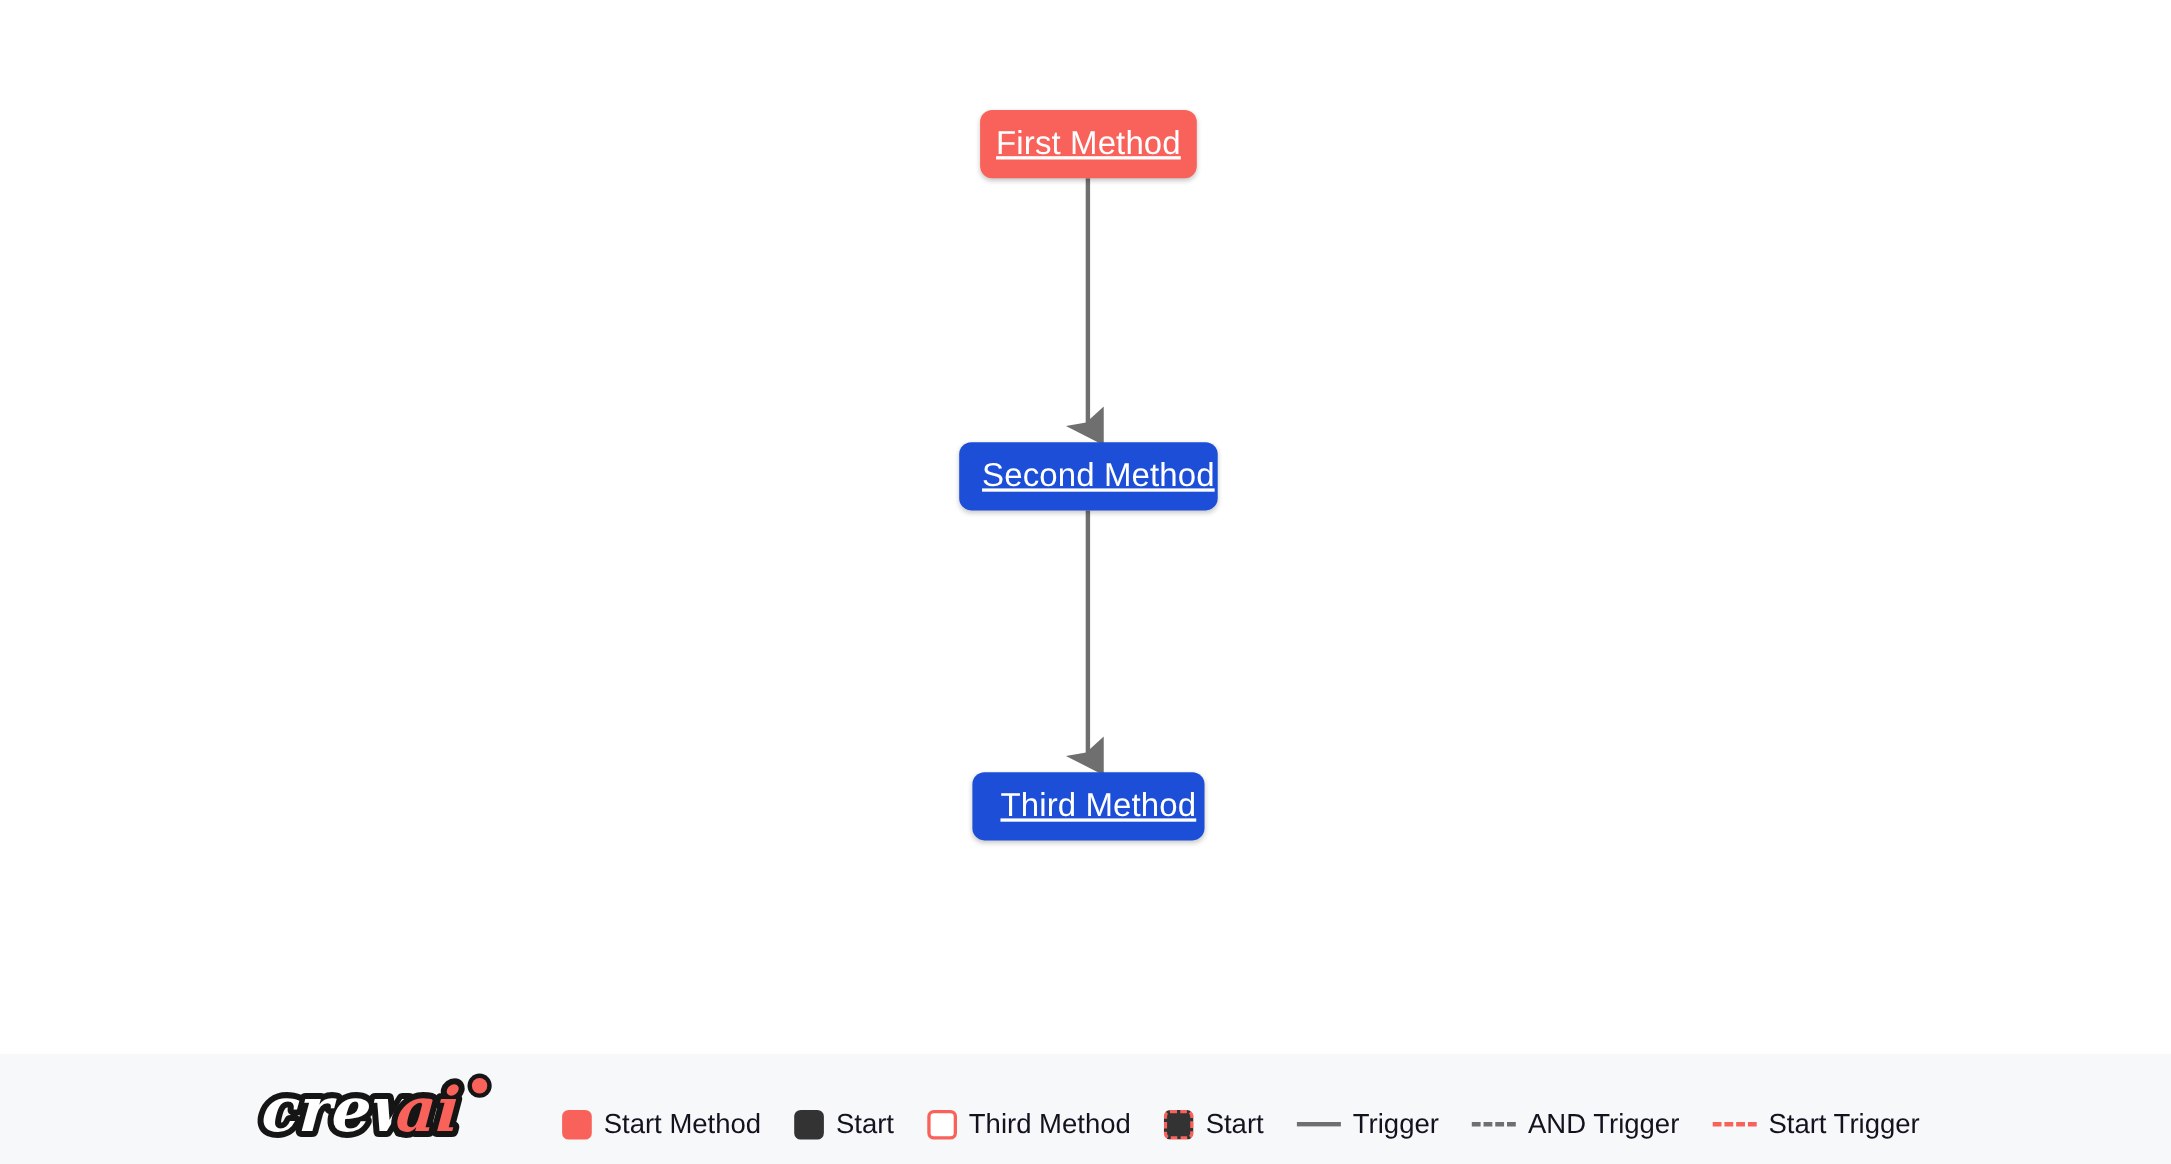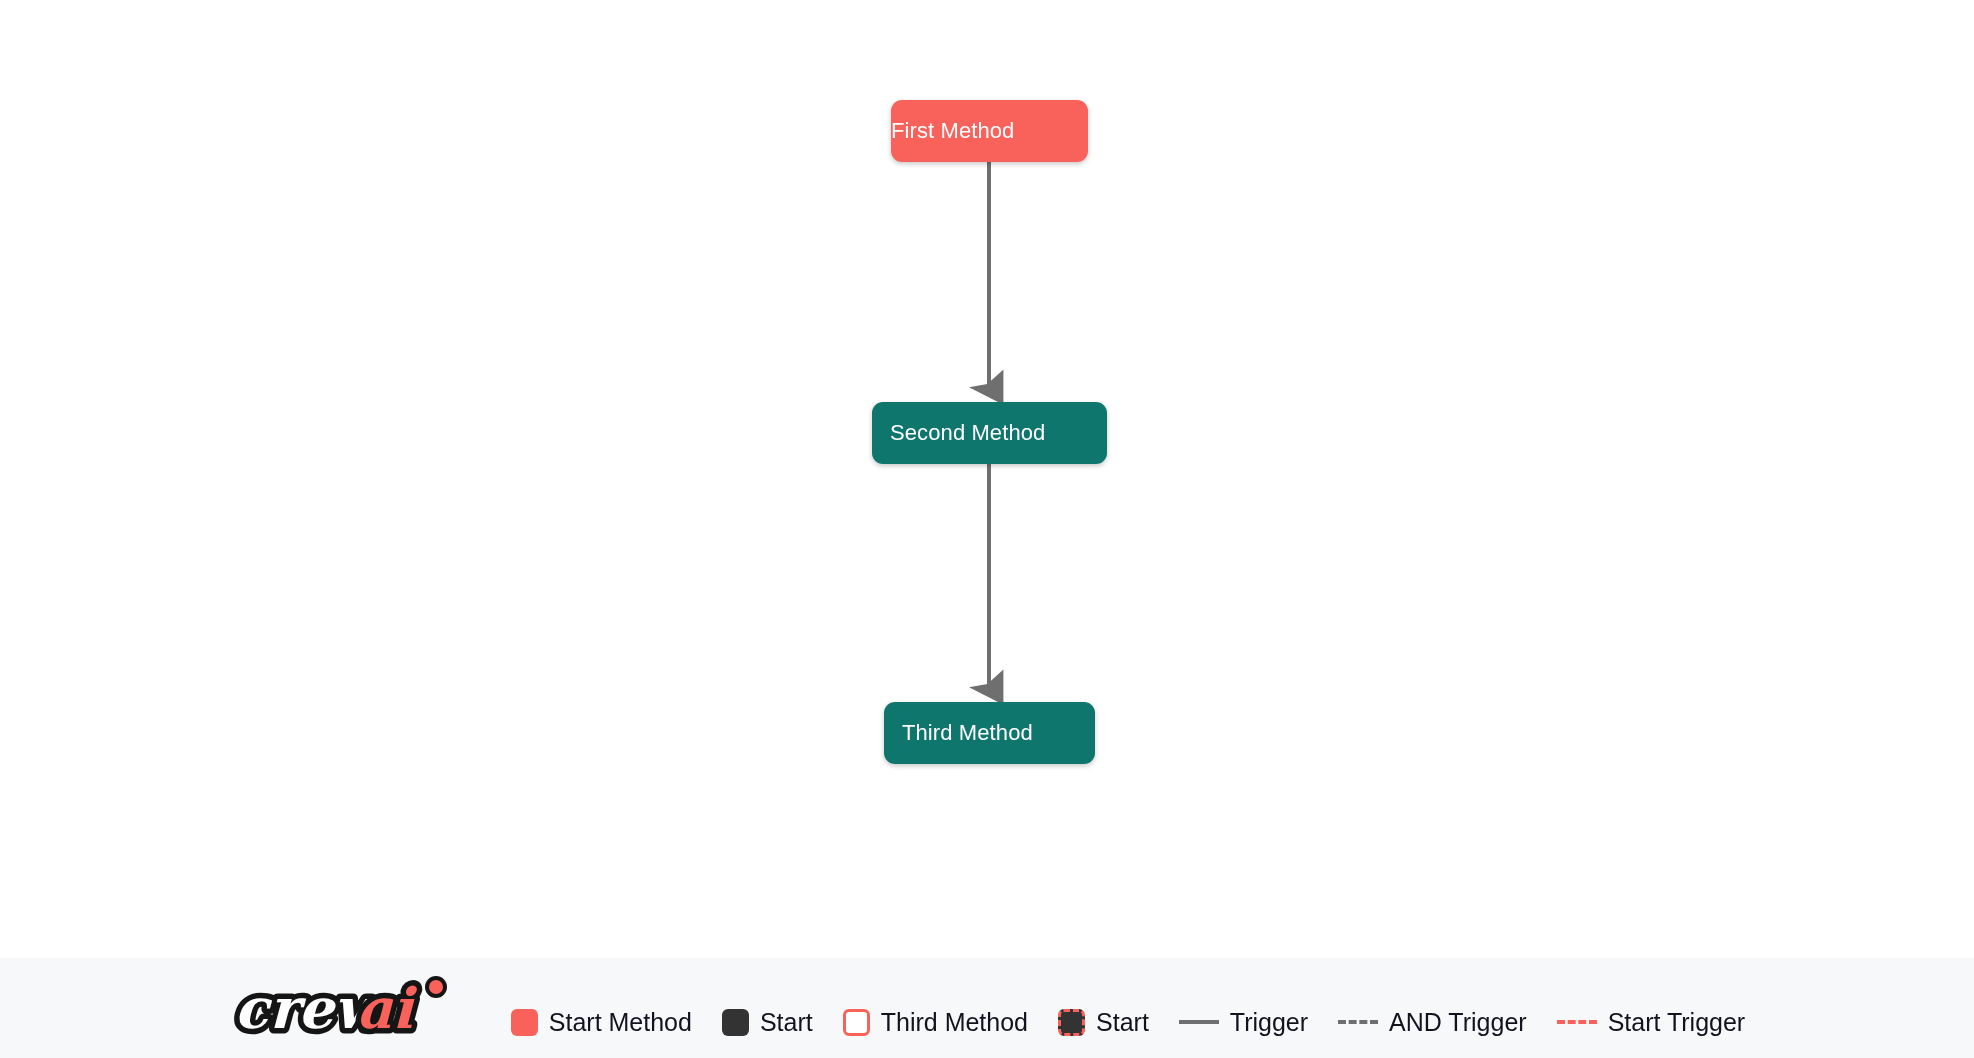--- a/index.html
+++ b/index.html
@@ -33,34 +33,36 @@
     width: 1974px;
     height: 958px;
     pointer-events: none;
   }
 
   .flow-node {
     position: absolute;
     box-sizing: border-box;
     display: flex;
     align-items: center;
+    justify-content: center;
     border-radius: 11px;
-    font-size: 22px;
+    font-size: 30px;
     line-height: 1;
     letter-spacing: 0.1px;
     color: #ffffff;
     white-space: nowrap;
     box-shadow: 0 2px 5px rgba(0,0,0,0.22);
     user-select: none;
+    text-decoration: underline;
   }
   .flow-node.start {
     background: #f8625b;
   }
   .flow-node.method {
-    background: #0f766e;
+    background: #1d4ed8;
     padding-left: 18px;
   }
 
   
   #legend-bar {
     position: absolute;
     left: 0;
     top: 958px;
     width: 1974px;
     height: 100px;

